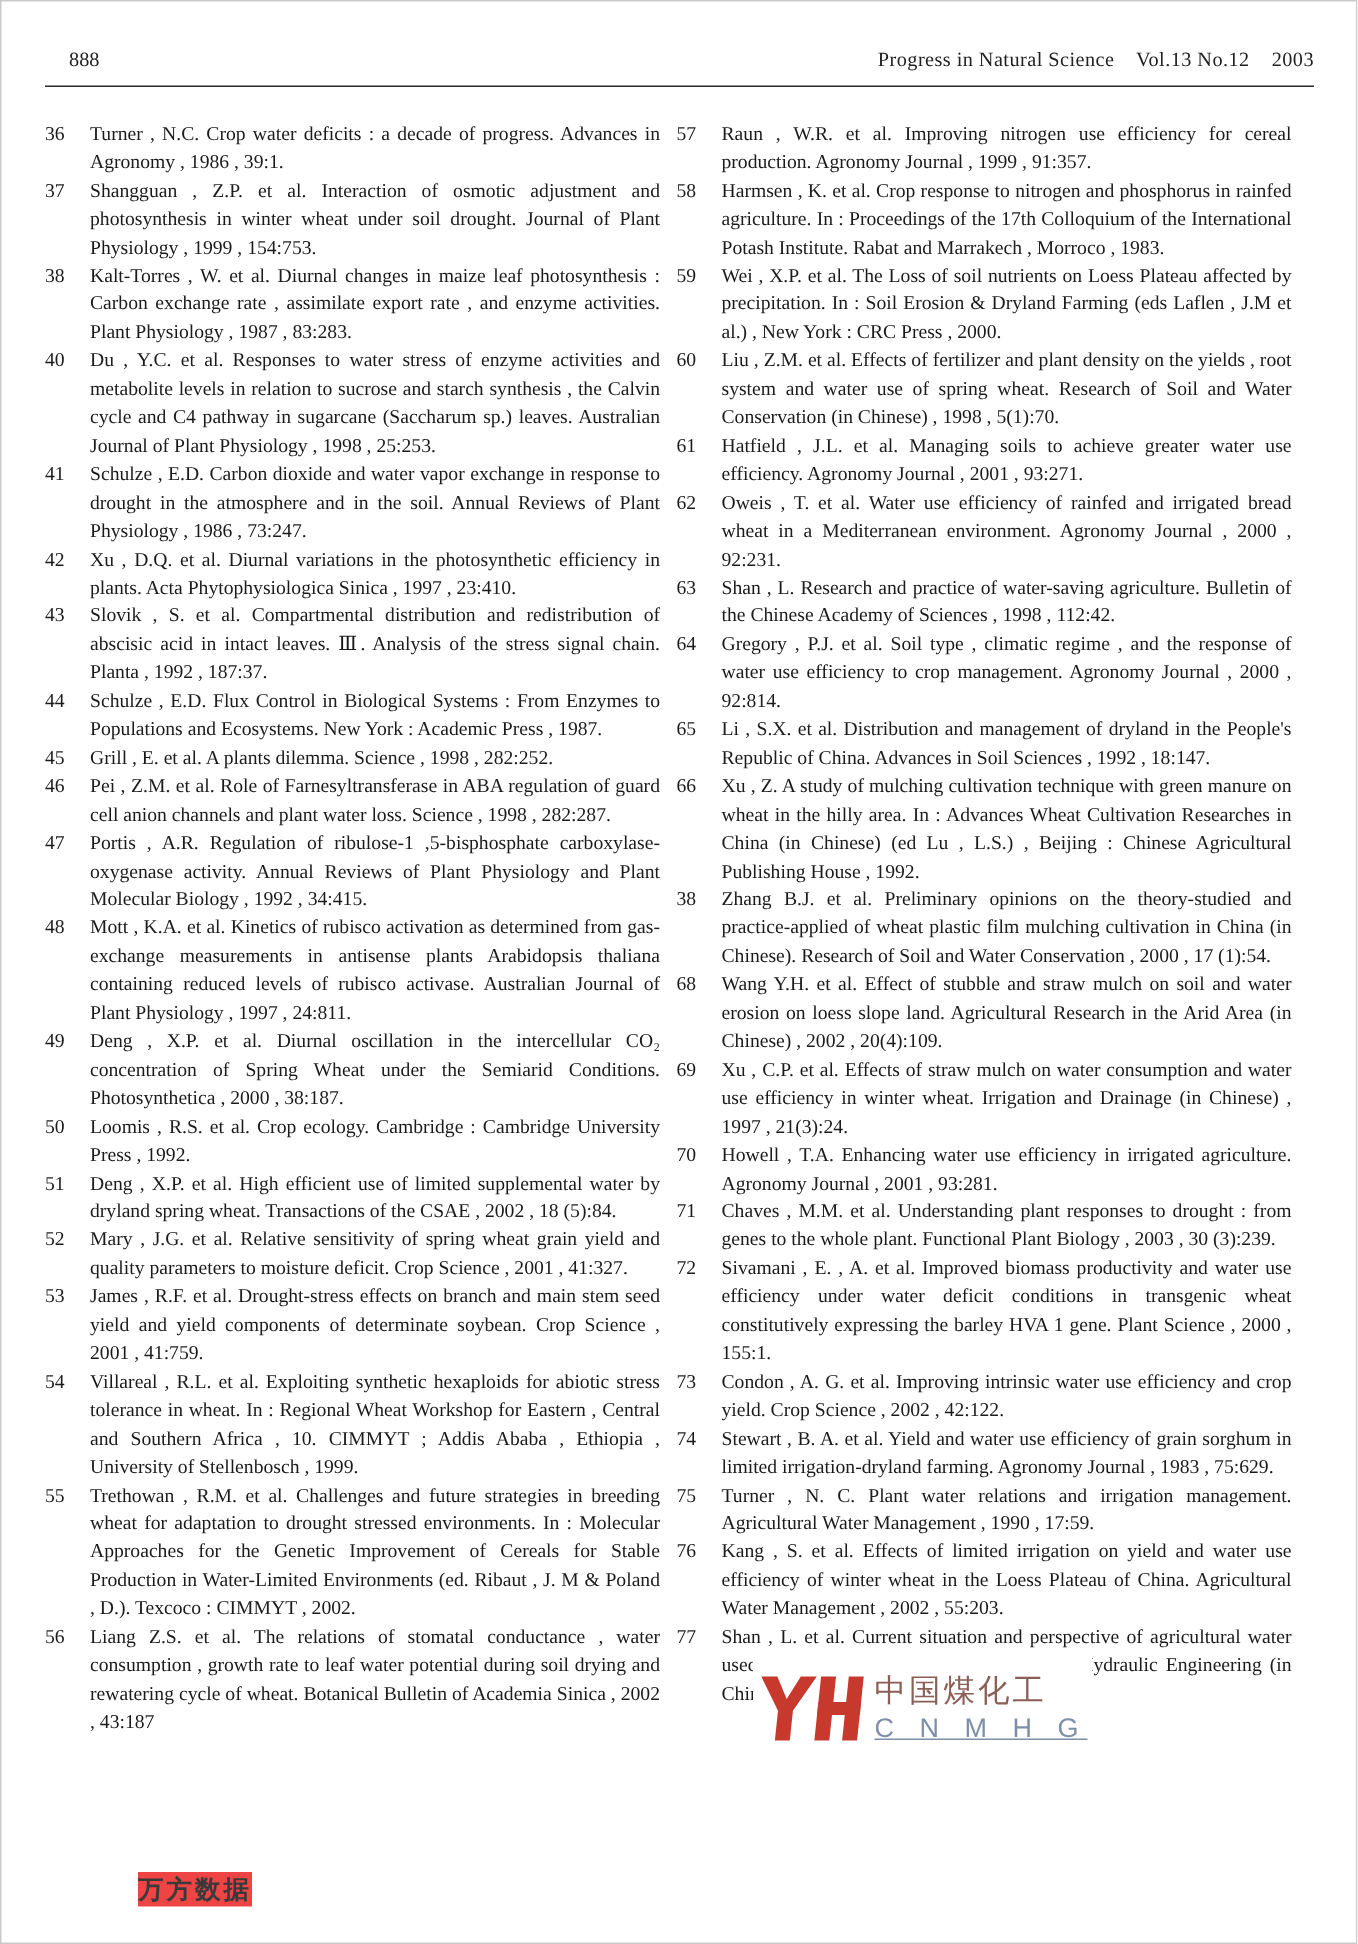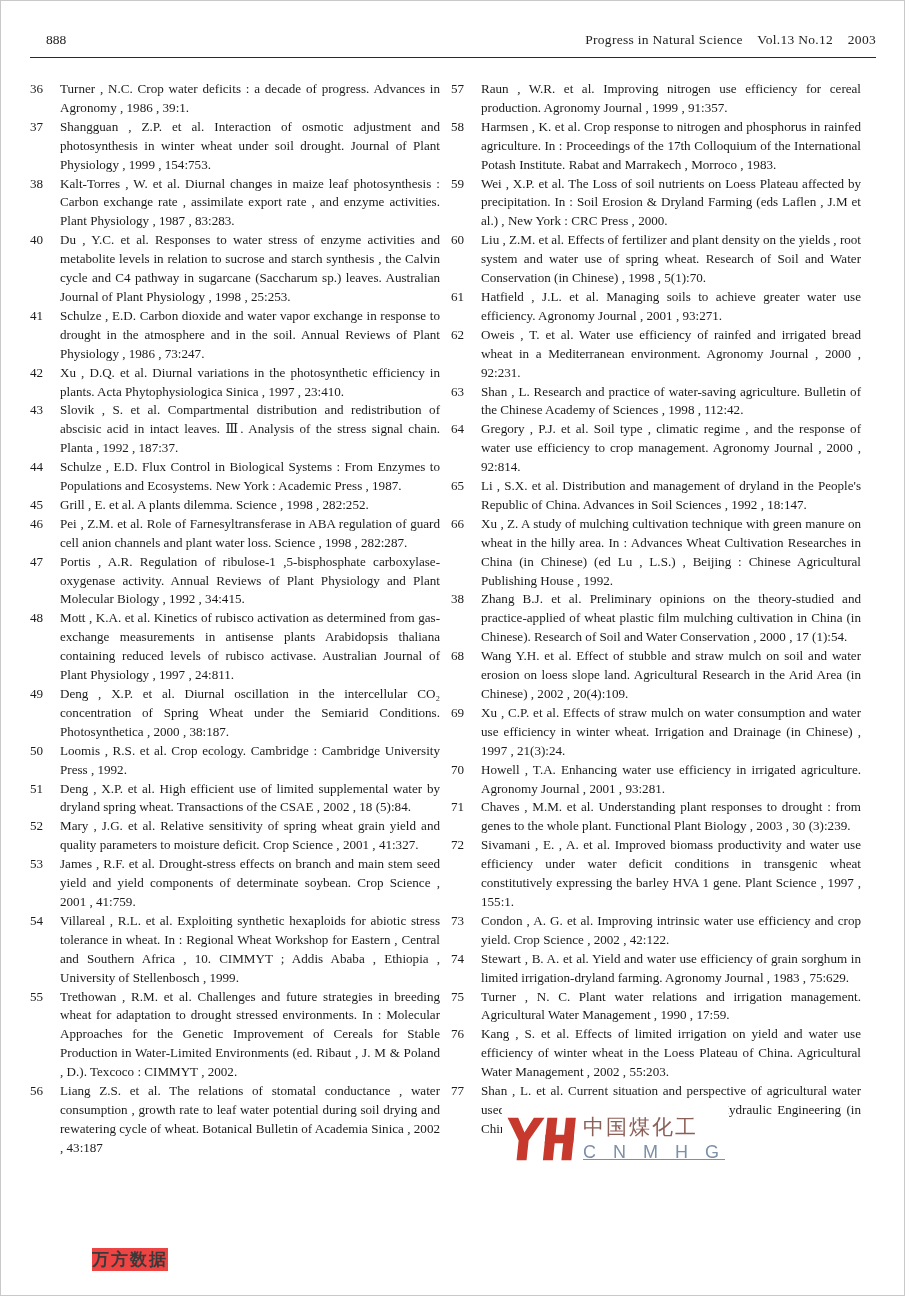--- a/index.html
+++ b/index.html
@@ -282,21 +282,21 @@
           <span class="ref-text">Howell , T.A. Enhancing water use efficiency in irrigated agriculture. Agronomy Journal , 2001 , 93:281.</span>
         </div>
 
         <div class="ref">
           <span class="ref-num">71</span>
           <span class="ref-text">Chaves , M.M. et al. Understanding plant responses to drought : from genes to the whole plant. Functional Plant Biology , 2003 , 30 (3):239.</span>
         </div>
 
         <div class="ref">
           <span class="ref-num">72</span>
-          <span class="ref-text">Sivamani , E. , A. et al. Improved biomass productivity and water use efficiency under water deficit conditions in transgenic wheat constitutively expressing the barley HVA 1 gene. Plant Science , 1997 , 155:1.</span>
+          <span class="ref-text">Sivamani , E. , A. et al. Improved biomass productivity and water use efficiency under water deficit conditions in transgenic wheat constitutively expressing the barley HVA 1 gene. Plant Science , 2000 , 155:1.</span>
         </div>
 
         <div class="ref">
           <span class="ref-num">73</span>
           <span class="ref-text">Condon , A. G. et al. Improving intrinsic water use efficiency and crop yield. Crop Science , 2002 , 42:122.</span>
         </div>
 
         <div class="ref">
           <span class="ref-num">74</span>
           <span class="ref-text">Stewart , B. A. et al. Yield and water use efficiency of grain sorghum in limited irrigation-dryland farming. Agronomy Journal , 1983 , 75:629.</span>

